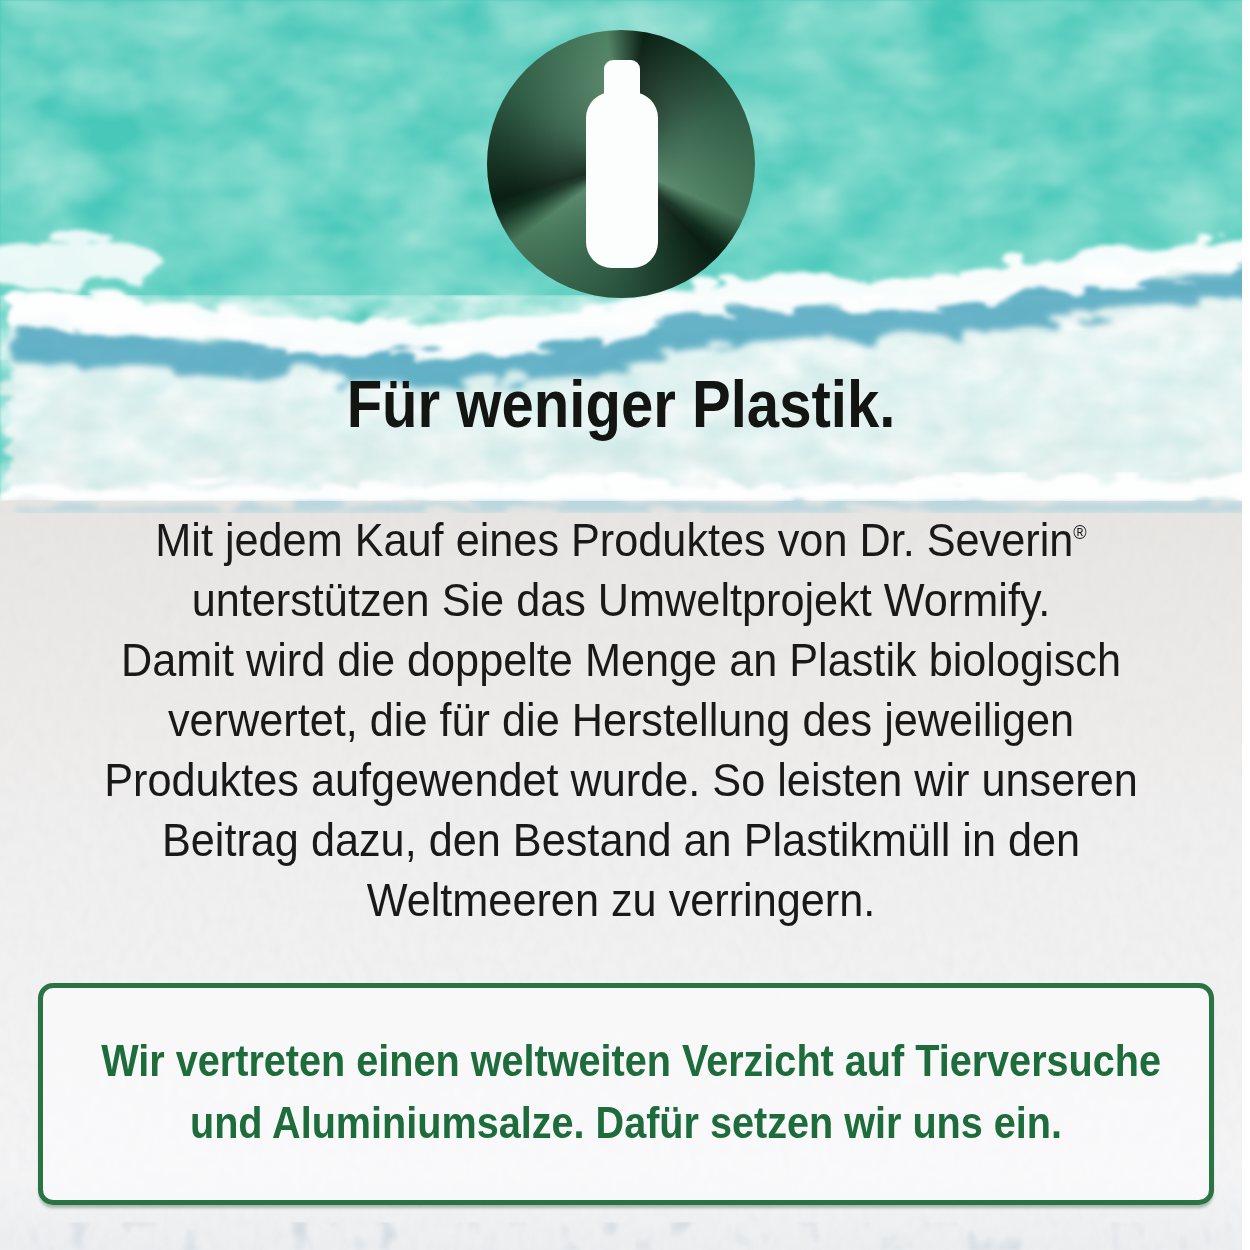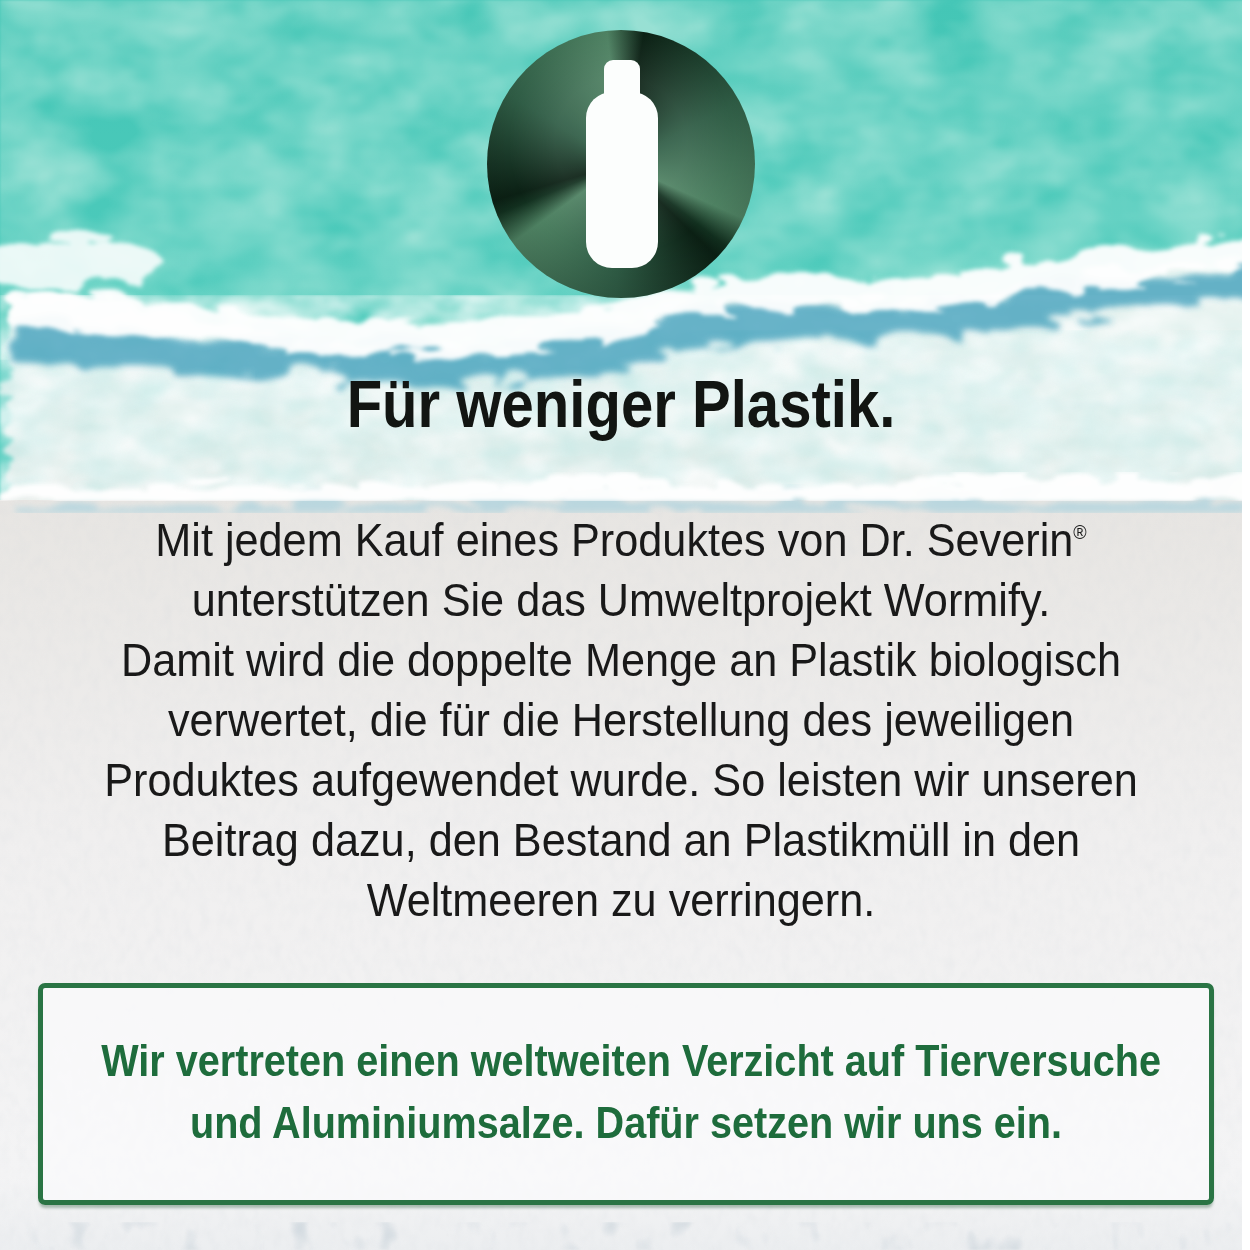--- a/index.html
+++ b/index.html
@@ -43,21 +43,21 @@
     position:absolute; left:0; right:0; top:502px;
     text-align:center; font-size:47px; line-height:60px; font-weight:400;
     color:#191919; transform:scaleX(0.92);
   }
   .body-text .line{white-space:nowrap;}
   .reg{font-size:0.42em; vertical-align:super; letter-spacing:0;}
 
   
   .claim-box{
     position:absolute; left:38px; top:983px; width:1176px; height:222px;
-    box-sizing:border-box; border:5px solid #2A7444; border-radius:7px;
+    box-sizing:border-box; border:5px solid #2A7444; border-radius:15px;
     background:rgba(250,250,251,0.78);
     box-shadow:0 4px 3px -1px rgba(32,82,50,0.35);
     padding-top:42px;
   }
   .claim-line{
     text-align:center; font-size:44px; line-height:62px; font-weight:700;
     color:#1E6C3C; transform:scaleX(0.9); white-space:nowrap;
   }
 </style>
 </head>

